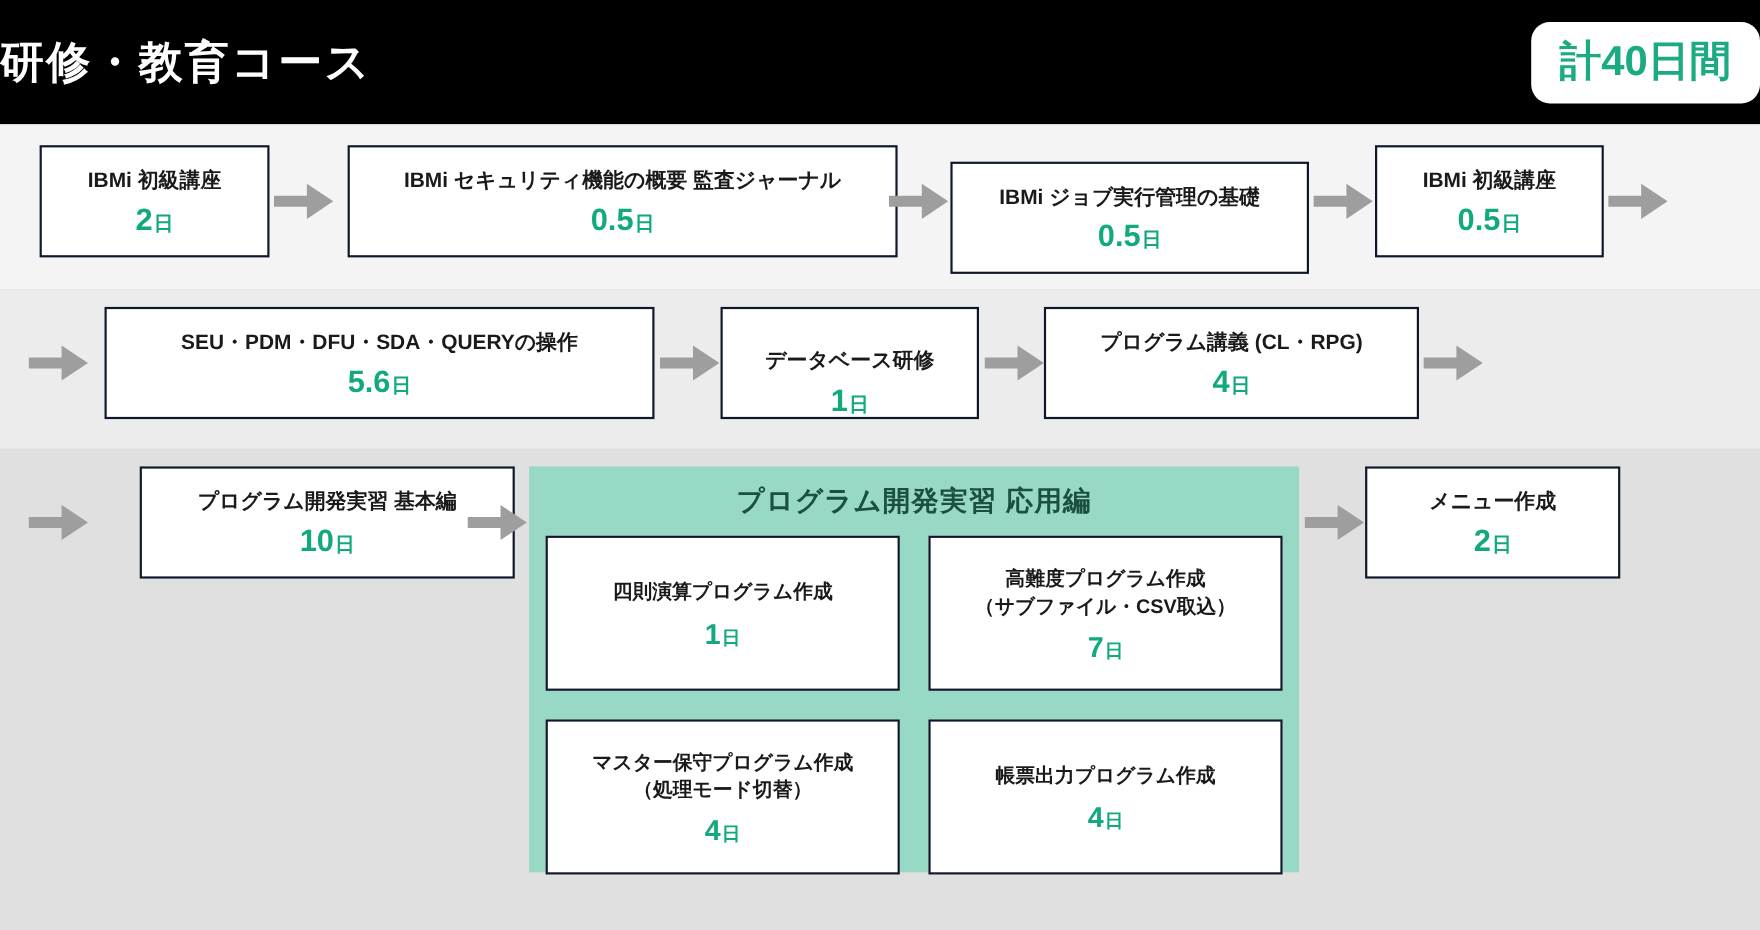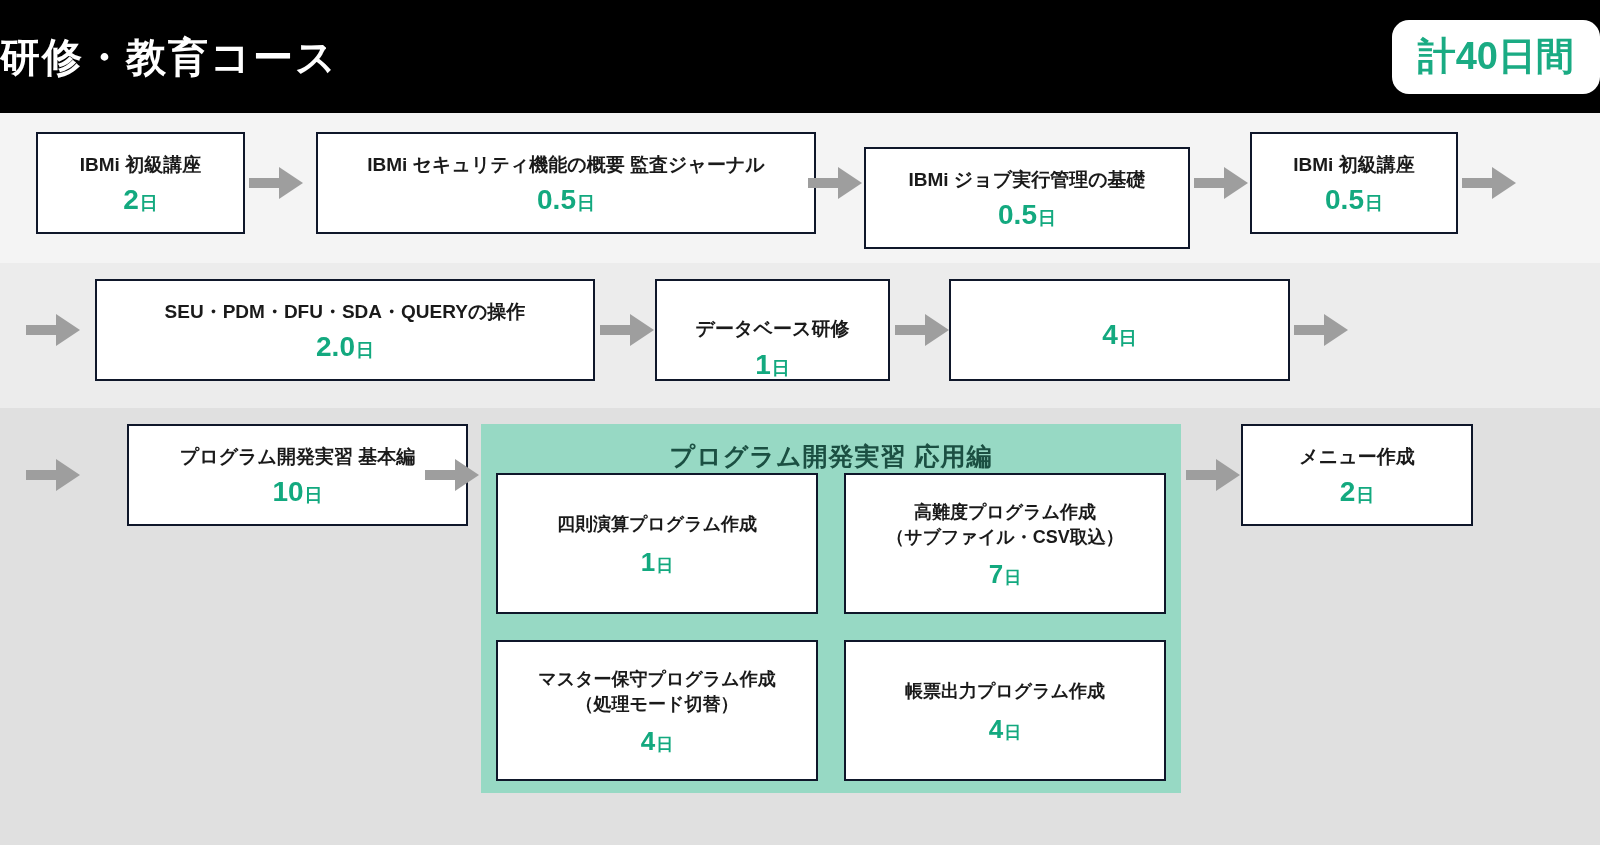--- a/index.html
+++ b/index.html
@@ -108,21 +108,21 @@
     background: #97d9c4;
     box-sizing: border-box;
   }
   .group-title {
     text-align: center;
     color: #1b4f42;
     font-size: 25px;
     font-weight: bold;
     line-height: 1;
     padding-top: 20px;
-    padding-bottom: 4px;
+    padding-bottom: 18px;
     letter-spacing: 1px;
   }
   .group-grid {
     display: grid;
     grid-template-columns: 322px 322px;
     grid-template-rows: 141px 141px;
     gap: 26px;
     justify-content: center;
     padding-bottom: 22px;
   }
@@ -193,41 +193,42 @@
   <div class="band band-2"></div>
 
   <div class="arrow" style="left:26px; top:310px; width:54px;">
     <svg width="54" height="40" viewBox="0 0 54 40" aria-hidden="true">
         <path d="M0 15 L30 15 L30 4 L54 20 L30 36 L30 25 L0 25 Z" fill="#9e9e9e"></path>
       </svg>
   </div>
 
   <div class="node" style="left:95px; top:279px; width:500px; height:102px;">
     <div class="node-label">SEU・PDM・DFU・SDA・QUERYの操作</div>
-    <div class="node-days"><span>2.0</span><span class="unit">日</span></div>
+    <div class="node-days"><span>5.6</span><span class="unit">日</span></div>
   </div>
 
   <div class="arrow" style="left:600px; top:310px; width:54px;">
     <svg width="54" height="40" viewBox="0 0 54 40" aria-hidden="true">
         <path d="M0 15 L30 15 L30 4 L54 20 L30 36 L30 25 L0 25 Z" fill="#9e9e9e"></path>
       </svg>
   </div>
 
   <div class="node" style="left:655px; top:279px; width:235px; height:102px;justify-content:flex-end;">
     <div class="node-label">データベース研修</div>
     <div class="node-days"><span>1</span><span class="unit">日</span></div>
   </div>
 
   <div class="arrow" style="left:895px; top:310px; width:54px;">
     <svg width="54" height="40" viewBox="0 0 54 40" aria-hidden="true">
         <path d="M0 15 L30 15 L30 4 L54 20 L30 36 L30 25 L0 25 Z" fill="#9e9e9e"></path>
       </svg>
   </div>
 
   <div class="node" style="left:949px; top:279px; width:341px; height:102px;">
+    <div class="node-label">プログラム講義 (CL・RPG)</div>
     <div class="node-days"><span>4</span><span class="unit">日</span></div>
   </div>
 
   <div class="arrow" style="left:1294px; top:310px; width:54px;">
     <svg width="54" height="40" viewBox="0 0 54 40" aria-hidden="true">
         <path d="M0 15 L30 15 L30 4 L54 20 L30 36 L30 25 L0 25 Z" fill="#9e9e9e"></path>
       </svg>
   </div>
 
   <div class="band band-3"></div>

